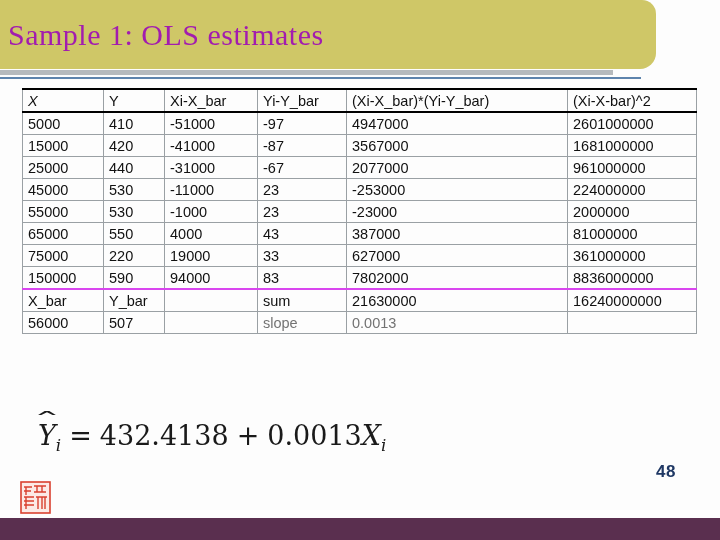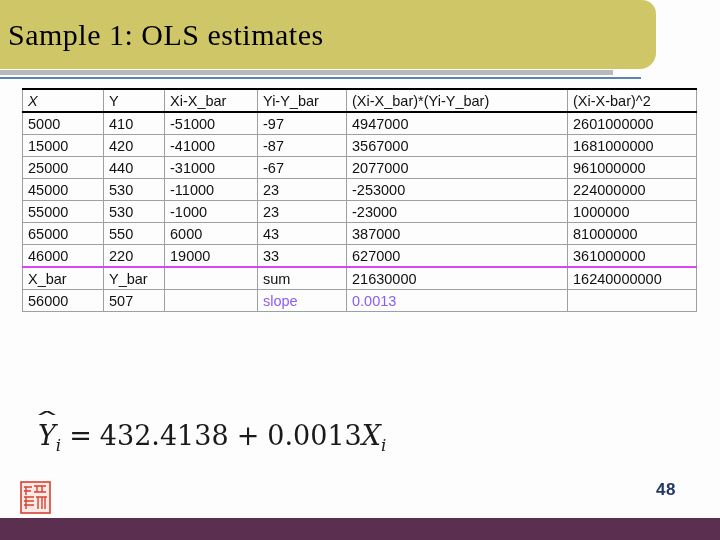--- a/index.html
+++ b/index.html
@@ -8,62 +8,62 @@
     background:#fdfdfd;font-family:"Liberation Sans",sans-serif;
   }
   
   .banner{
     position:absolute;left:0;top:0;width:656px;height:69px;
     background:#cfc767;border-radius:0 14px 16px 0;
     display:flex;align-items:center;
   }
   .banner h1{
     margin:0 0 0 8px;font-family:"Liberation Serif",serif;
-    font-weight:normal;font-size:30px;color:#000000;letter-spacing:.5px;
+    font-weight:normal;font-size:30px;color:#a21caf;letter-spacing:.5px;
   }
   .under-shadow{position:absolute;left:0;top:70px;height:5px;width:613px;background:#b6babd;}
   .under-line{position:absolute;left:0;top:77px;height:2px;width:641px;background:#5e84ad;}
 
   
   table.ols{
     position:absolute;left:22px;top:88px;width:674px;
     border-collapse:collapse;table-layout:fixed;
     font-size:14.5px;color:#111;
   }
   table.ols td,table.ols th{
     height:21px;padding:0 0 0 5px;text-align:left;vertical-align:middle;
     border-left:1px solid #9aa0a4;border-right:1px solid #9aa0a4;
     border-top:1px solid #9aa0a4;border-bottom:1px solid #9aa0a4;
     font-weight:normal;white-space:nowrap;overflow:hidden;
   }
   table.ols thead th{border-top:2px solid #000;border-bottom:2px solid #000;}
   table.ols thead th:first-child{font-style:italic;}
   table.ols tr.sum-row td{border-top:2px solid #d946ef;}
-  table.ols td.red{color:#8b5cf6;}
+  table.ols td.red{color:#737373;}
 
   
   .equation{
     position:absolute;left:38px;top:420px;
     font-family:"DejaVu Serif","Liberation Serif",serif;
     font-size:27px;color:#1a1a1a;
   }
   .equation .ital{font-style:italic;}
   .equation sub{font-size:0.62em;font-style:italic;}
   .hat-wrap{position:relative;display:inline-block;}
   .hat{
     position:absolute;left:48%;top:-0.55em;
     transform:translateX(-50%) scaleX(2.7);
     font-size:0.78em;color:#1a1a1a;font-style:normal;
   }
   .sp{margin:0 8px;}
 
   
   .seal{position:absolute;left:20px;top:481px;width:31px;height:33px;}
   .page-num{
-    position:absolute;right:44px;top:480px;
+    position:absolute;right:44px;top:462px;
     font-size:17px;color:#1f3864;font-weight:bold;letter-spacing:.5px;
   }
   .bottom-bar{position:absolute;left:0;bottom:0;width:720px;height:22px;background:#5a2f4f;}
 </style>
 </head>
 <body>
 
 <div class="banner">
   <h1>Sample 1: OLS estimates</h1>
 </div>
@@ -121,37 +121,45 @@
         <td>23</td>
         <td>-253000</td>
         <td>224000000</td>
       </tr>
       <tr>
         <td>55000</td>
         <td>530</td>
         <td>-1000</td>
         <td>23</td>
         <td>-23000</td>
-        <td>1000000</td>
+        <td>2000000</td>
       </tr>
       <tr>
         <td>65000</td>
         <td>550</td>
-        <td>6000</td>
+        <td>4000</td>
         <td>43</td>
         <td>387000</td>
         <td>81000000</td>
       </tr>
       <tr>
-        <td>46000</td>
+        <td>75000</td>
         <td>220</td>
         <td>19000</td>
         <td>33</td>
         <td>627000</td>
         <td>361000000</td>
+      </tr>
+      <tr>
+        <td>150000</td>
+        <td>590</td>
+        <td>94000</td>
+        <td>83</td>
+        <td>7802000</td>
+        <td>8836000000</td>
       </tr>
       <tr class="sum-row">
         <td>X_bar</td>
         <td>Y_bar</td>
         <td></td>
         <td>sum</td>
         <td>21630000</td>
         <td>16240000000</td>
       </tr>
       <tr>

